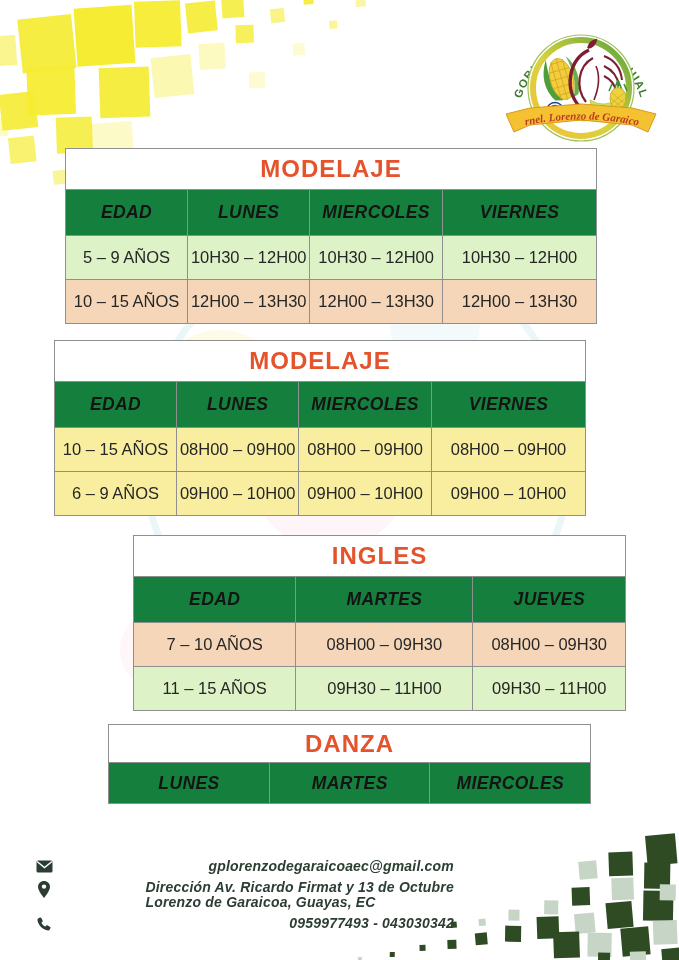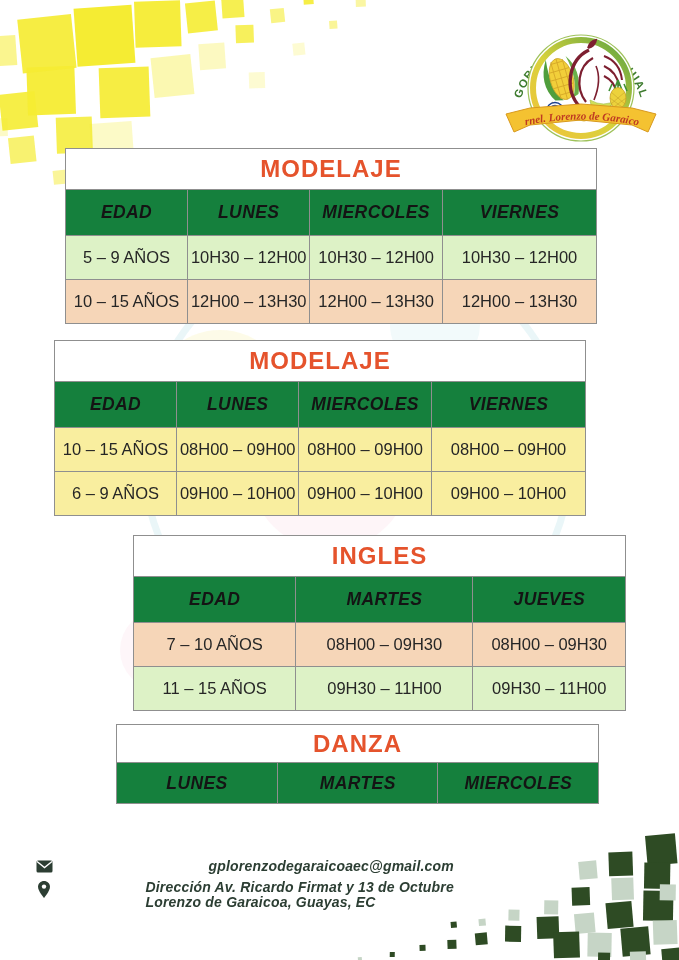--- a/index.html
+++ b/index.html
@@ -25,21 +25,21 @@
   table.sched td{
     border:1px solid #8f8f8f;text-align:center;vertical-align:middle;
     padding:0;overflow:hidden;white-space:nowrap;
   }
   .title-cell{height:40px;font-size:24px;font-weight:bold;letter-spacing:1px;background:#ffffff;}
   .head-cell{height:45px;font-size:17.5px;font-weight:bold;color:#141414;letter-spacing:.4px;background:#15803d;font-style:italic;}
   .data-cell{height:43px;font-size:16.5px;color:#262626;}
   #t1{left:65px;top:148px;width:532px;}
   #t2{left:54px;top:340px;width:532px;}
   #t3{left:90px;top:535px;width:493px;margin-left:43px;}
-  #t4{left:116px;top:724px;width:483px;}
+  #t4{left:108px;top:724px;width:483px;}
   #t4 .title-cell{height:37px;}
   #t4 .head-cell{height:40px;}
   #t4 .data-cell{height:39px;}
   
   #logo{position:absolute;left:492px;top:8px;width:178px;height:140px;z-index:2;}
   
   #footer{position:absolute;left:34px;top:859px;width:420px;z-index:2;}
   .f-line{display:flex;align-items:flex-start;margin-bottom:6px;justify-content:space-between;}
   .f-icon{width:20px;flex:0 0 20px;margin-right:15px;display:flex;justify-content:center;padding-top:1px;}
   .f-text{
@@ -304,15 +304,23 @@
         <svg width="12" height="17" viewBox="0 0 12 17">
             <path d="M6,0 C2.7,0 0,2.6 0,5.8 C0,10 6,17 6,17 C6,17 12,10 12,5.8 C12,2.6 9.3,0 6,0 Z" fill="#2c3e33"></path>
             <circle cx="6" cy="5.6" r="2.2" fill="#ffffff"></circle>
           </svg>
       </span>
       <span class="f-text">
         <span>Dirección Av. Ricardo Firmat y 13 de Octubre</span><br>
         <span>Lorenzo de Garaicoa, Guayas, EC</span>
       </span>
     </div>
+    <div class="f-line">
+      <span class="f-icon">
+        <svg width="14" height="14" viewBox="0 0 14 14">
+            <path d="M2.8,0.6 C3.4,0.3 4,0.5 4.3,1.1 L5.6,3.4 C5.9,3.9 5.7,4.5 5.3,4.9 L4.4,5.7 C5.1,7.2 6.8,8.9 8.3,9.6 L9.1,8.7 C9.5,8.3 10.1,8.1 10.6,8.4 L12.9,9.7 C13.5,10 13.7,10.6 13.4,11.2 L12.6,12.8 C12.3,13.4 11.7,13.7 11,13.6 C5.7,12.7 1.3,8.3 0.4,3 C0.3,2.3 0.6,1.7 1.2,1.4 Z" fill="#2c3e33"></path>
+          </svg>
+      </span>
+      <span class="f-text">0959977493 - 043030342</span>
+    </div>
   </div>
 
 </div>
 
 </body></html>

